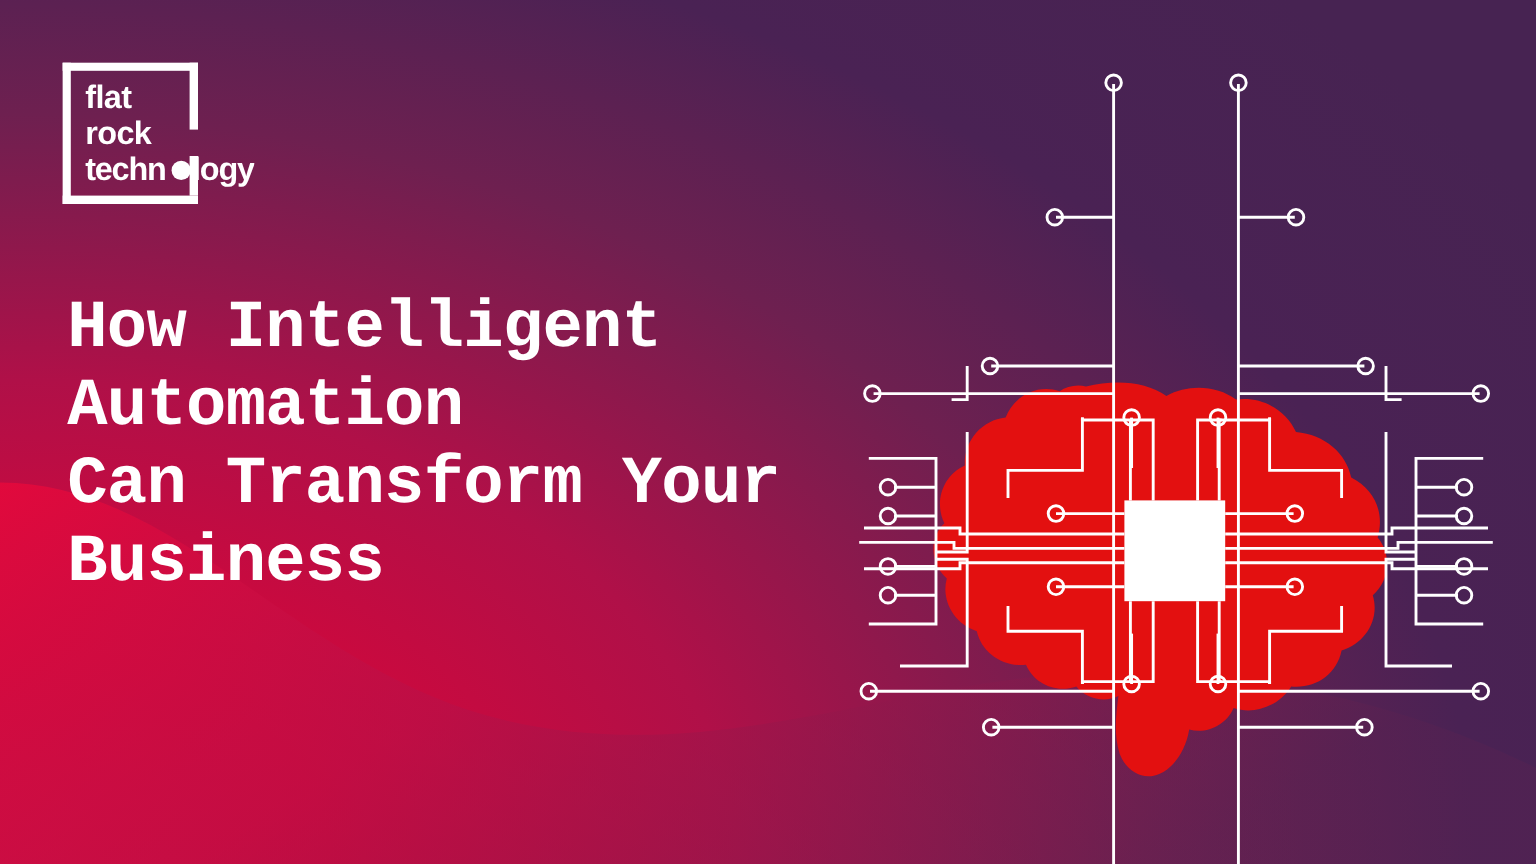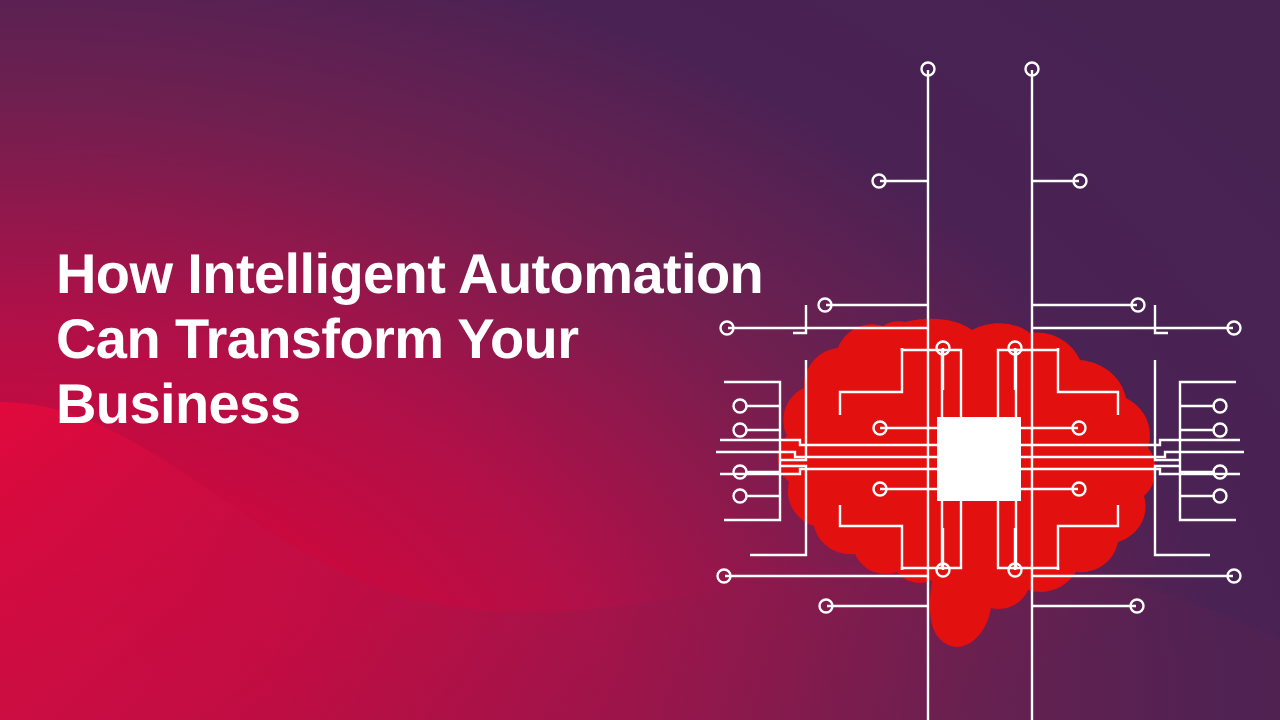--- a/index.html
+++ b/index.html
@@ -23,21 +23,21 @@
   .bg-wave svg{display:block;width:1280px;height:720px;}
 
   
   .logo{position:absolute;left:52px;top:52px;width:160px;height:118px;}
   .logo svg{display:block;width:160px;height:118px;}
 
   
   .headline{
     position:absolute;left:56px;top:203px;width:840px;
     color:#ffffff;
-    font-family:Liberation Sans, sans-serif;
+    font-family:Liberation Mono, monospace;
     font-weight:bold;
     font-size:56px;
     line-height:65px;
     letter-spacing:-0.6px;
     white-space:pre-line;
     text-rendering:geometricPrecision;
   }
 
   
   .artwork{position:absolute;left:0;top:0;width:1280px;height:720px;pointer-events:none;}
@@ -56,20 +56,45 @@
         <linearGradient id="waveGrad" x1="0" y1="0" x2="1" y2="0.4">
           <stop offset="0%" stop-color="#e3093c" stop-opacity="0.95"></stop>
           <stop offset="45%" stop-color="#b81048" stop-opacity="0.62"></stop>
           <stop offset="100%" stop-color="#5d2250" stop-opacity="0.30"></stop>
         </linearGradient>
       </defs>
       <path d="M0,402 C150,402 250,560 420,600 C600,643 760,560 930,560 C1080,560 1200,600 1280,640 L1280,720 L0,720 Z" fill="url(#waveGrad)"></path>
     </svg>
   </div>
 
+  <div class="logo">
+    <svg viewBox="0 0 160 118" xmlns="http://www.w3.org/2000/svg">
+
+      <g fill="#ffffff">
+
+        <rect x="0" y="0" width="7" height="118"></rect>
+
+        <rect x="0" y="0" width="113" height="7"></rect>
+
+        <rect x="106" y="0" width="7" height="56"></rect>
+
+        <rect x="106" y="78" width="7" height="33"></rect>
+
+        <rect x="0" y="111" width="113" height="7"></rect>
+      </g>
+
+      <g fill="#ffffff" font-family="Liberation Sans, sans-serif" font-weight="bold">
+        <text x="19" y="38" font-size="27" letter-spacing="-0.5">flat</text>
+        <text x="19" y="68" font-size="27" letter-spacing="-0.5">rock</text>
+        <text x="19" y="98" font-size="27" letter-spacing="-1">techn</text>
+        <circle cx="99" cy="90" r="8"></circle>
+        <text x="108" y="98" font-size="27" letter-spacing="-1">logy</text>
+      </g>
+    </svg>
+  </div>
 
   <h1 class="headline">How Intelligent Automation
 Can Transform Your
 Business</h1>
 
   <div class="artwork">
     <svg viewBox="0 0 1280 720" xmlns="http://www.w3.org/2000/svg">
       <defs>
         <style>
           .tr{stroke:#ffffff;stroke-width:2.4;fill:none;}

